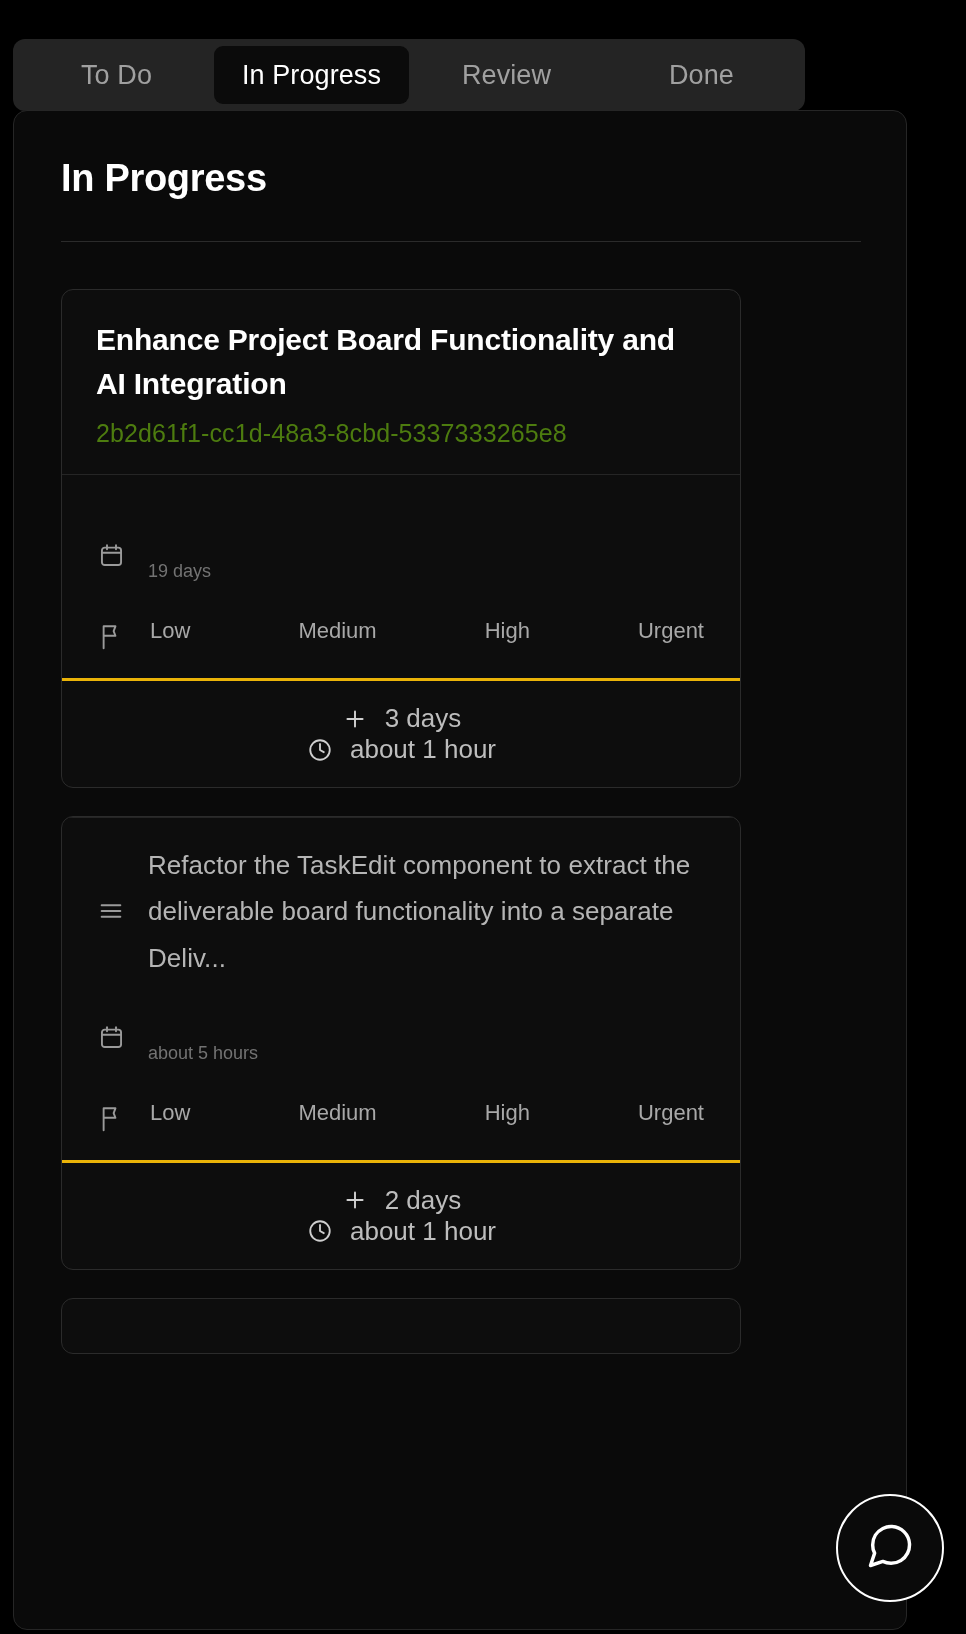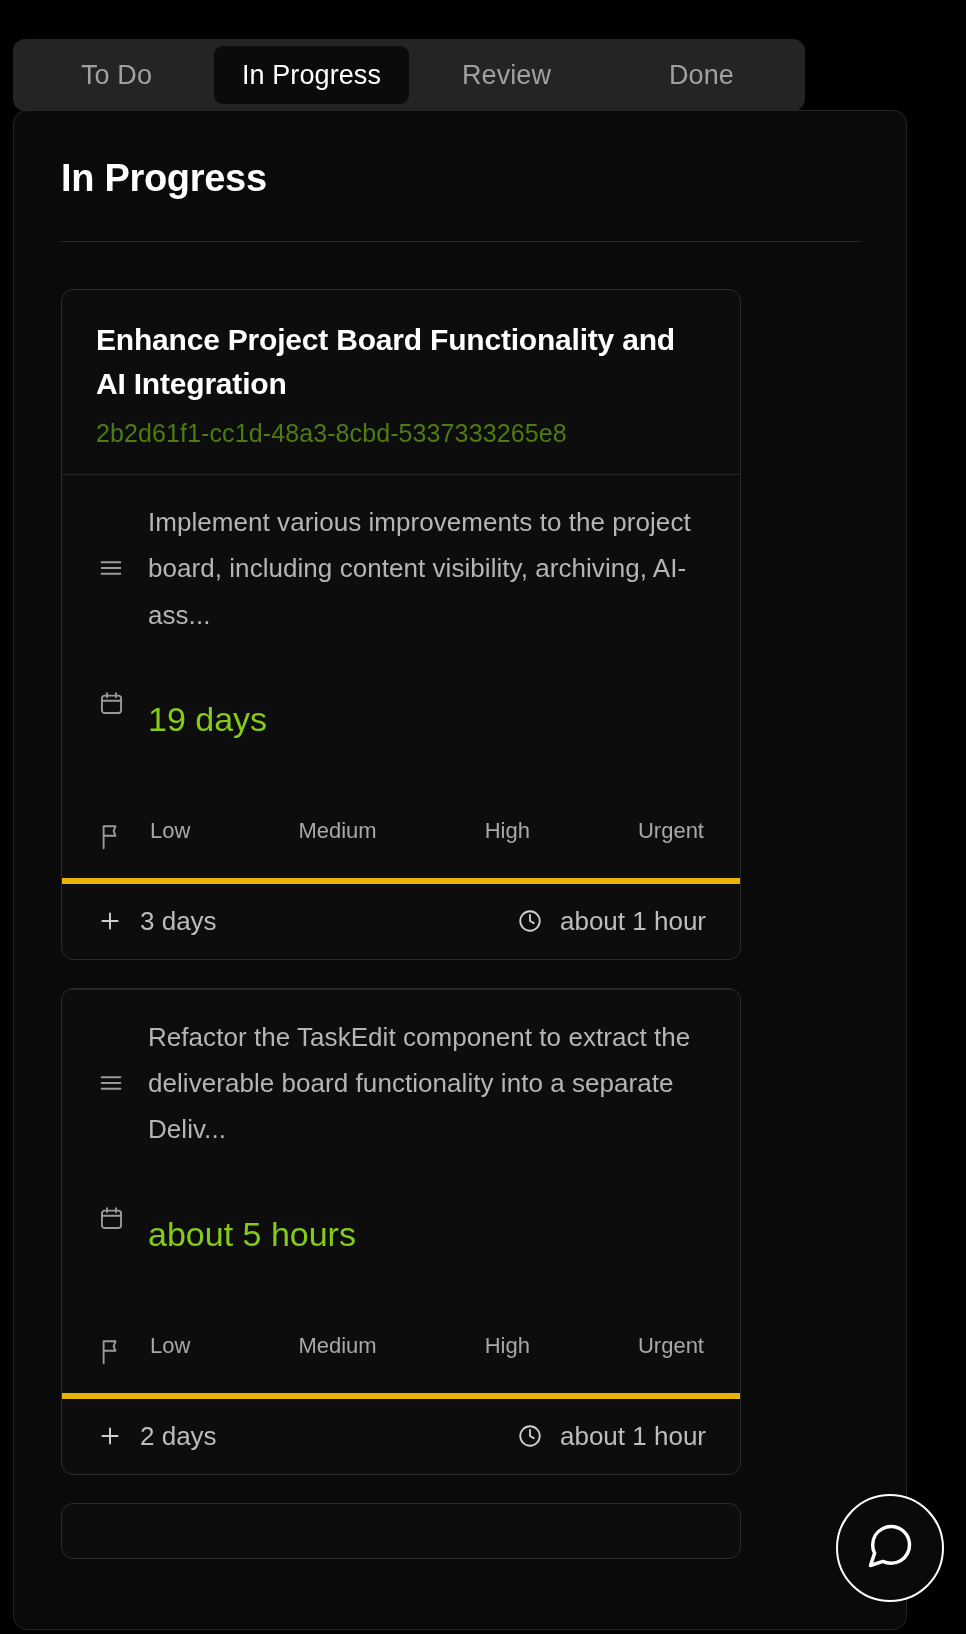--- a/index.html
+++ b/index.html
@@ -118,40 +118,39 @@
     line-height: 1.78;
     letter-spacing: .05px;
   }
   .duration-row {
     display: flex;
     align-items: center;
     gap: 22px;
     margin-top: 30px;
   }
   .duration-text {
-    font-size: 34px;
-    color: #84cc16;
+    font-size: 18px;
+    color: #737373;
     margin-top: 32px;
   }
 
   
   .priority-row {
     display: flex;
     align-items: flex-end;
     gap: 22px;
     margin-top: 36px;
   }
   .priority-wrap { flex: 1 1 auto; }
   .priority-labels {
     display: flex;
     justify-content: space-between;
     font-size: 22px;
     color: #a8a8a8;
     padding: 0 0 8px 0;
-    margin-top: 43px;
   }
   .priority-labels span:first-child { margin-left: 2px; }
   .priority-labels span:last-child { margin-right: 2px; }
   .track {
     height: 15px;
     background: #e9e9ea;
     border-radius: 8px;
     position: relative;
     overflow: hidden;
   }
@@ -160,25 +159,26 @@
     left: 0; top: 0; bottom: 0;
     border-radius: 8px;
   }
   .fill.dotted {
     background-image:
       radial-gradient(circle at 2px 2px, rgba(255,255,255,.16) 1px, transparent 1.2px);
     background-size: 6px 6px;
   }
 
   .card-foot {
-    border-top: 6px solid #eab308;
+    border-top: 3px solid #eab308;
     padding: 22px 34px;
     display: flex;
     align-items: center;
     justify-content: space-between;
+    flex-direction: column;
   }
   .foot-item {
     display: flex;
     align-items: center;
     gap: 16px;
     font-size: 26px;
     color: #bdbdbd;
   }
   .foot-icon {
     width: 28px; height: 28px;
@@ -227,30 +227,20 @@
   <div class="cards">
 
     <div class="card">
       <div class="card-head">
         <div class="card-title">Enhance Project Board Functionality and AI Integration</div>
         <div class="card-uuid">2b2d61f1-cc1d-48a3-8cbd-5337333265e8</div>
       </div>
 
       <div class="card-body">
 
-        <div class="meta-row desc">
-          <span class="meta-icon">
-            <svg width="28" height="28" viewBox="0 0 24 24" fill="none" stroke="currentColor" stroke-width="1.7" stroke-linecap="round">
-              <line x1="4" y1="7" x2="20" y2="7"></line>
-              <line x1="4" y1="12" x2="20" y2="12"></line>
-              <line x1="4" y1="17" x2="20" y2="17"></line>
-            </svg>
-          </span>
-          <span class="desc-text">Implement various improvements to the project board, including content visibility, archiving, AI-ass...</span>
-        </div>
 
         <div class="duration-row">
           <span class="meta-icon">
             <svg width="27" height="27" viewBox="0 0 24 24" fill="none" stroke="currentColor" stroke-width="1.7" stroke-linecap="round" stroke-linejoin="round">
               <rect x="3.5" y="5" width="17" height="15.5" rx="2.5"></rect>
               <line x1="8" y1="2.8" x2="8" y2="6.5"></line>
               <line x1="16" y1="2.8" x2="16" y2="6.5"></line>
               <line x1="3.5" y1="9.6" x2="20.5" y2="9.6"></line>
             </svg>
           </span>

